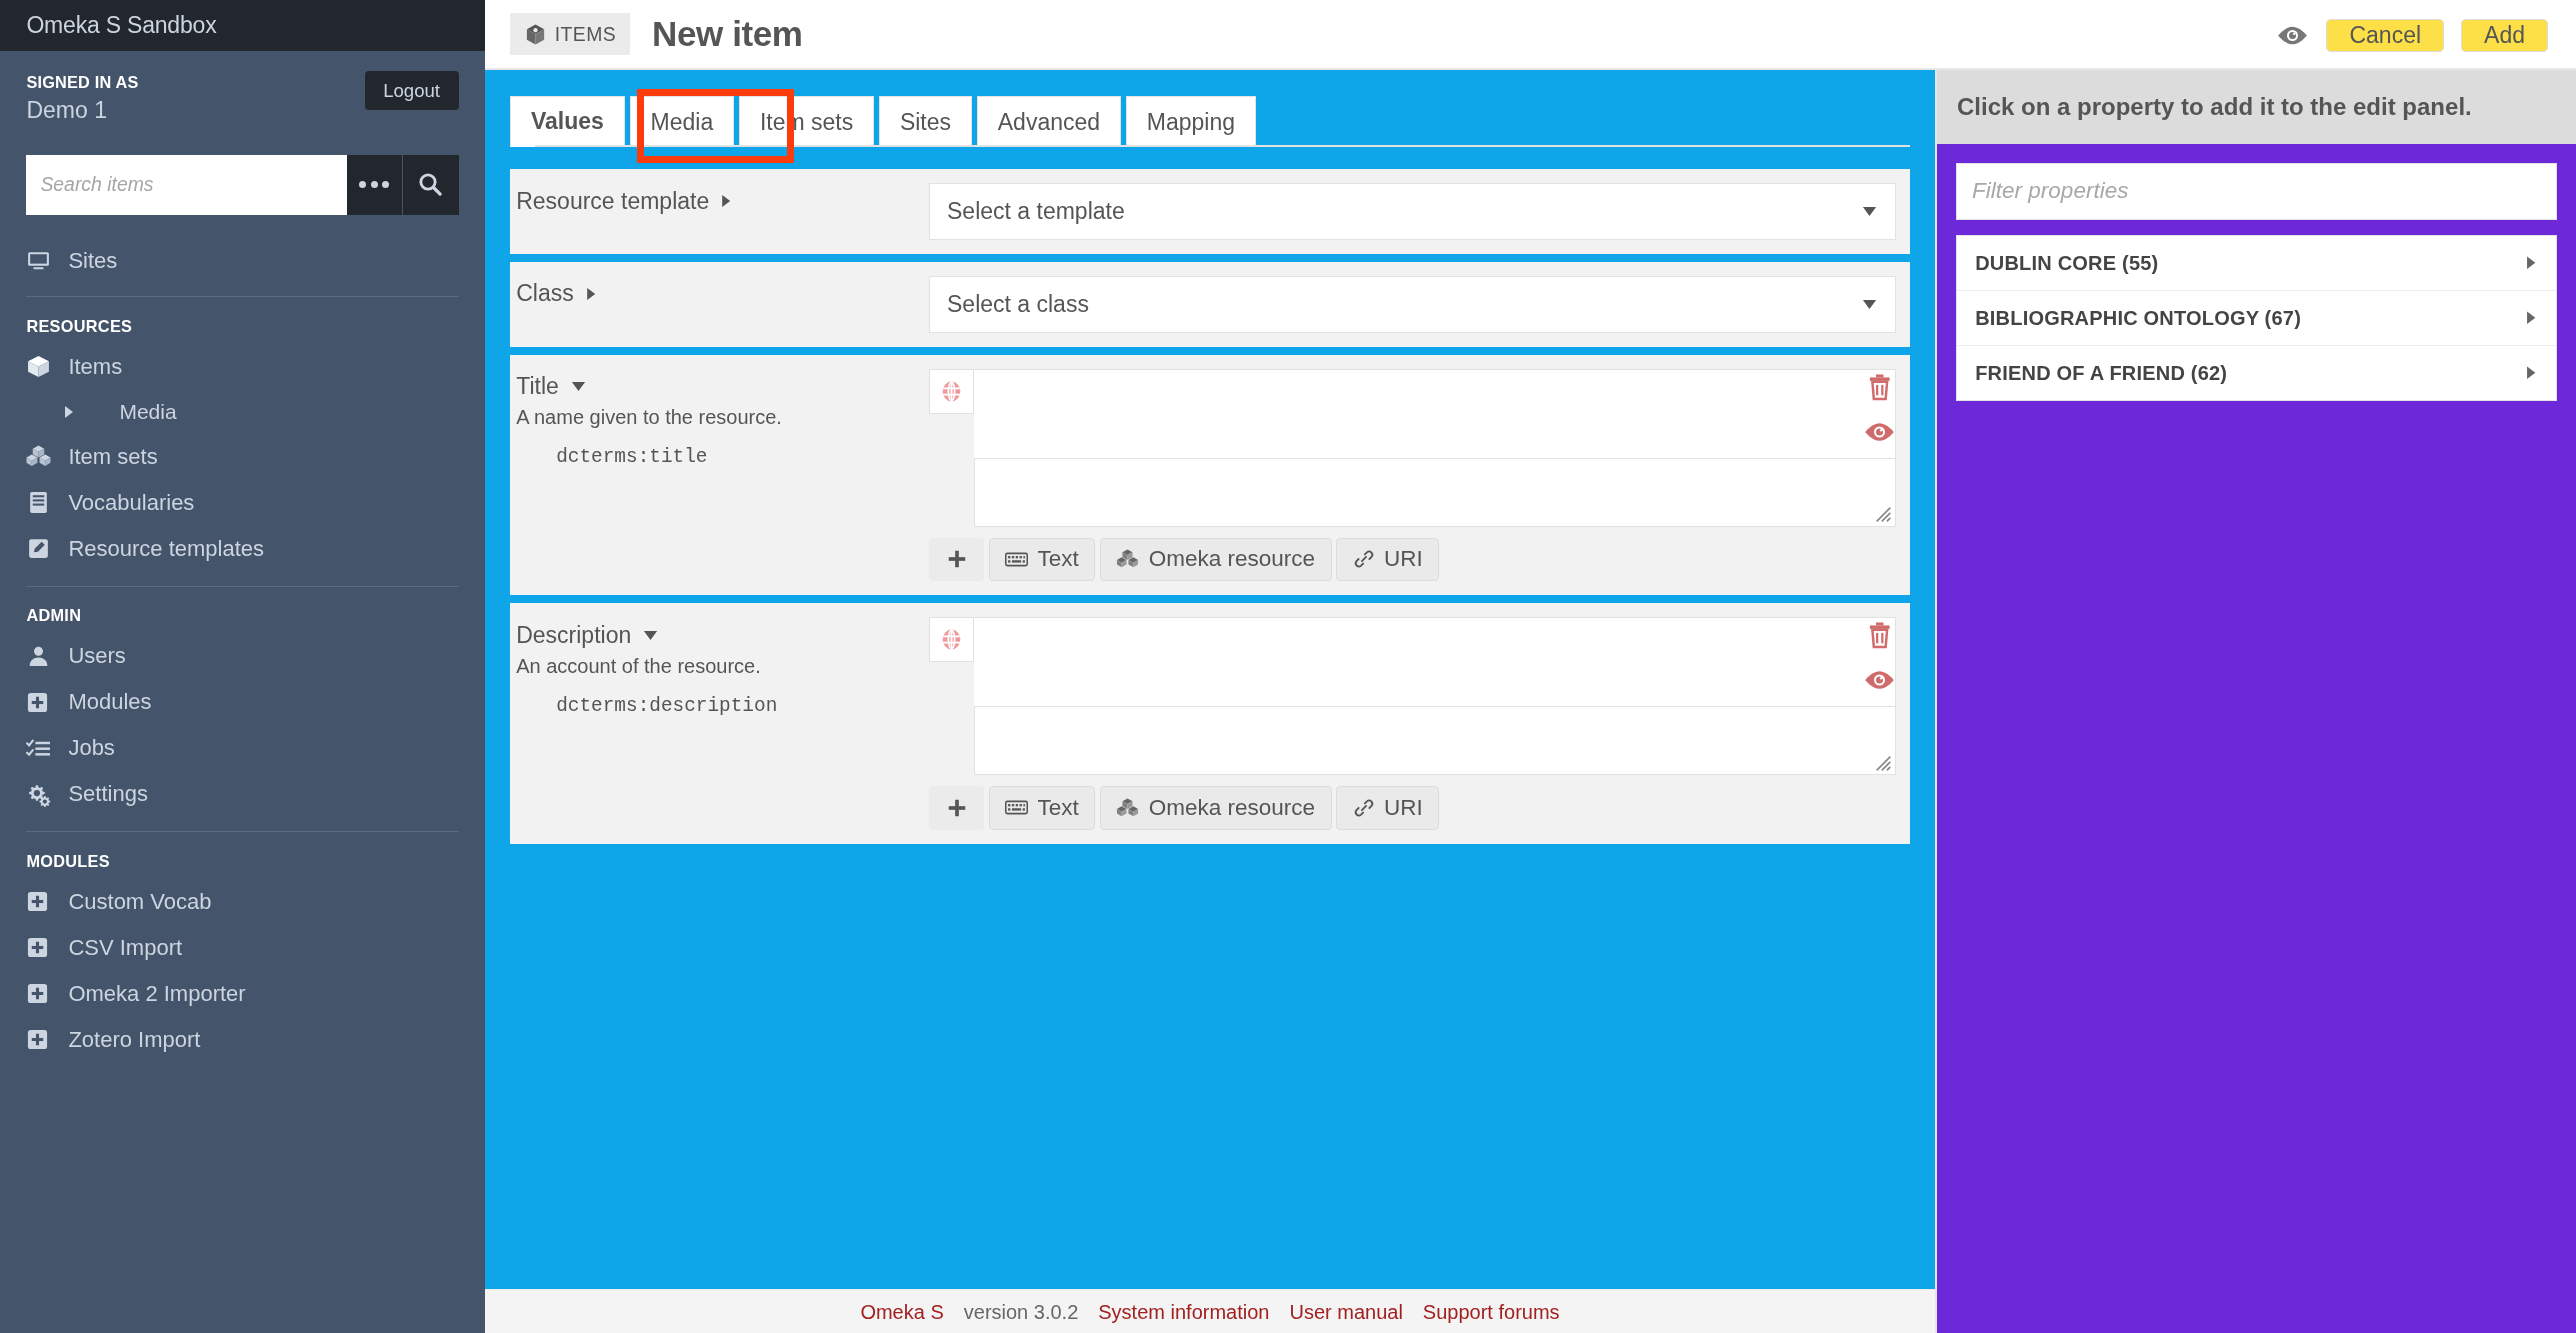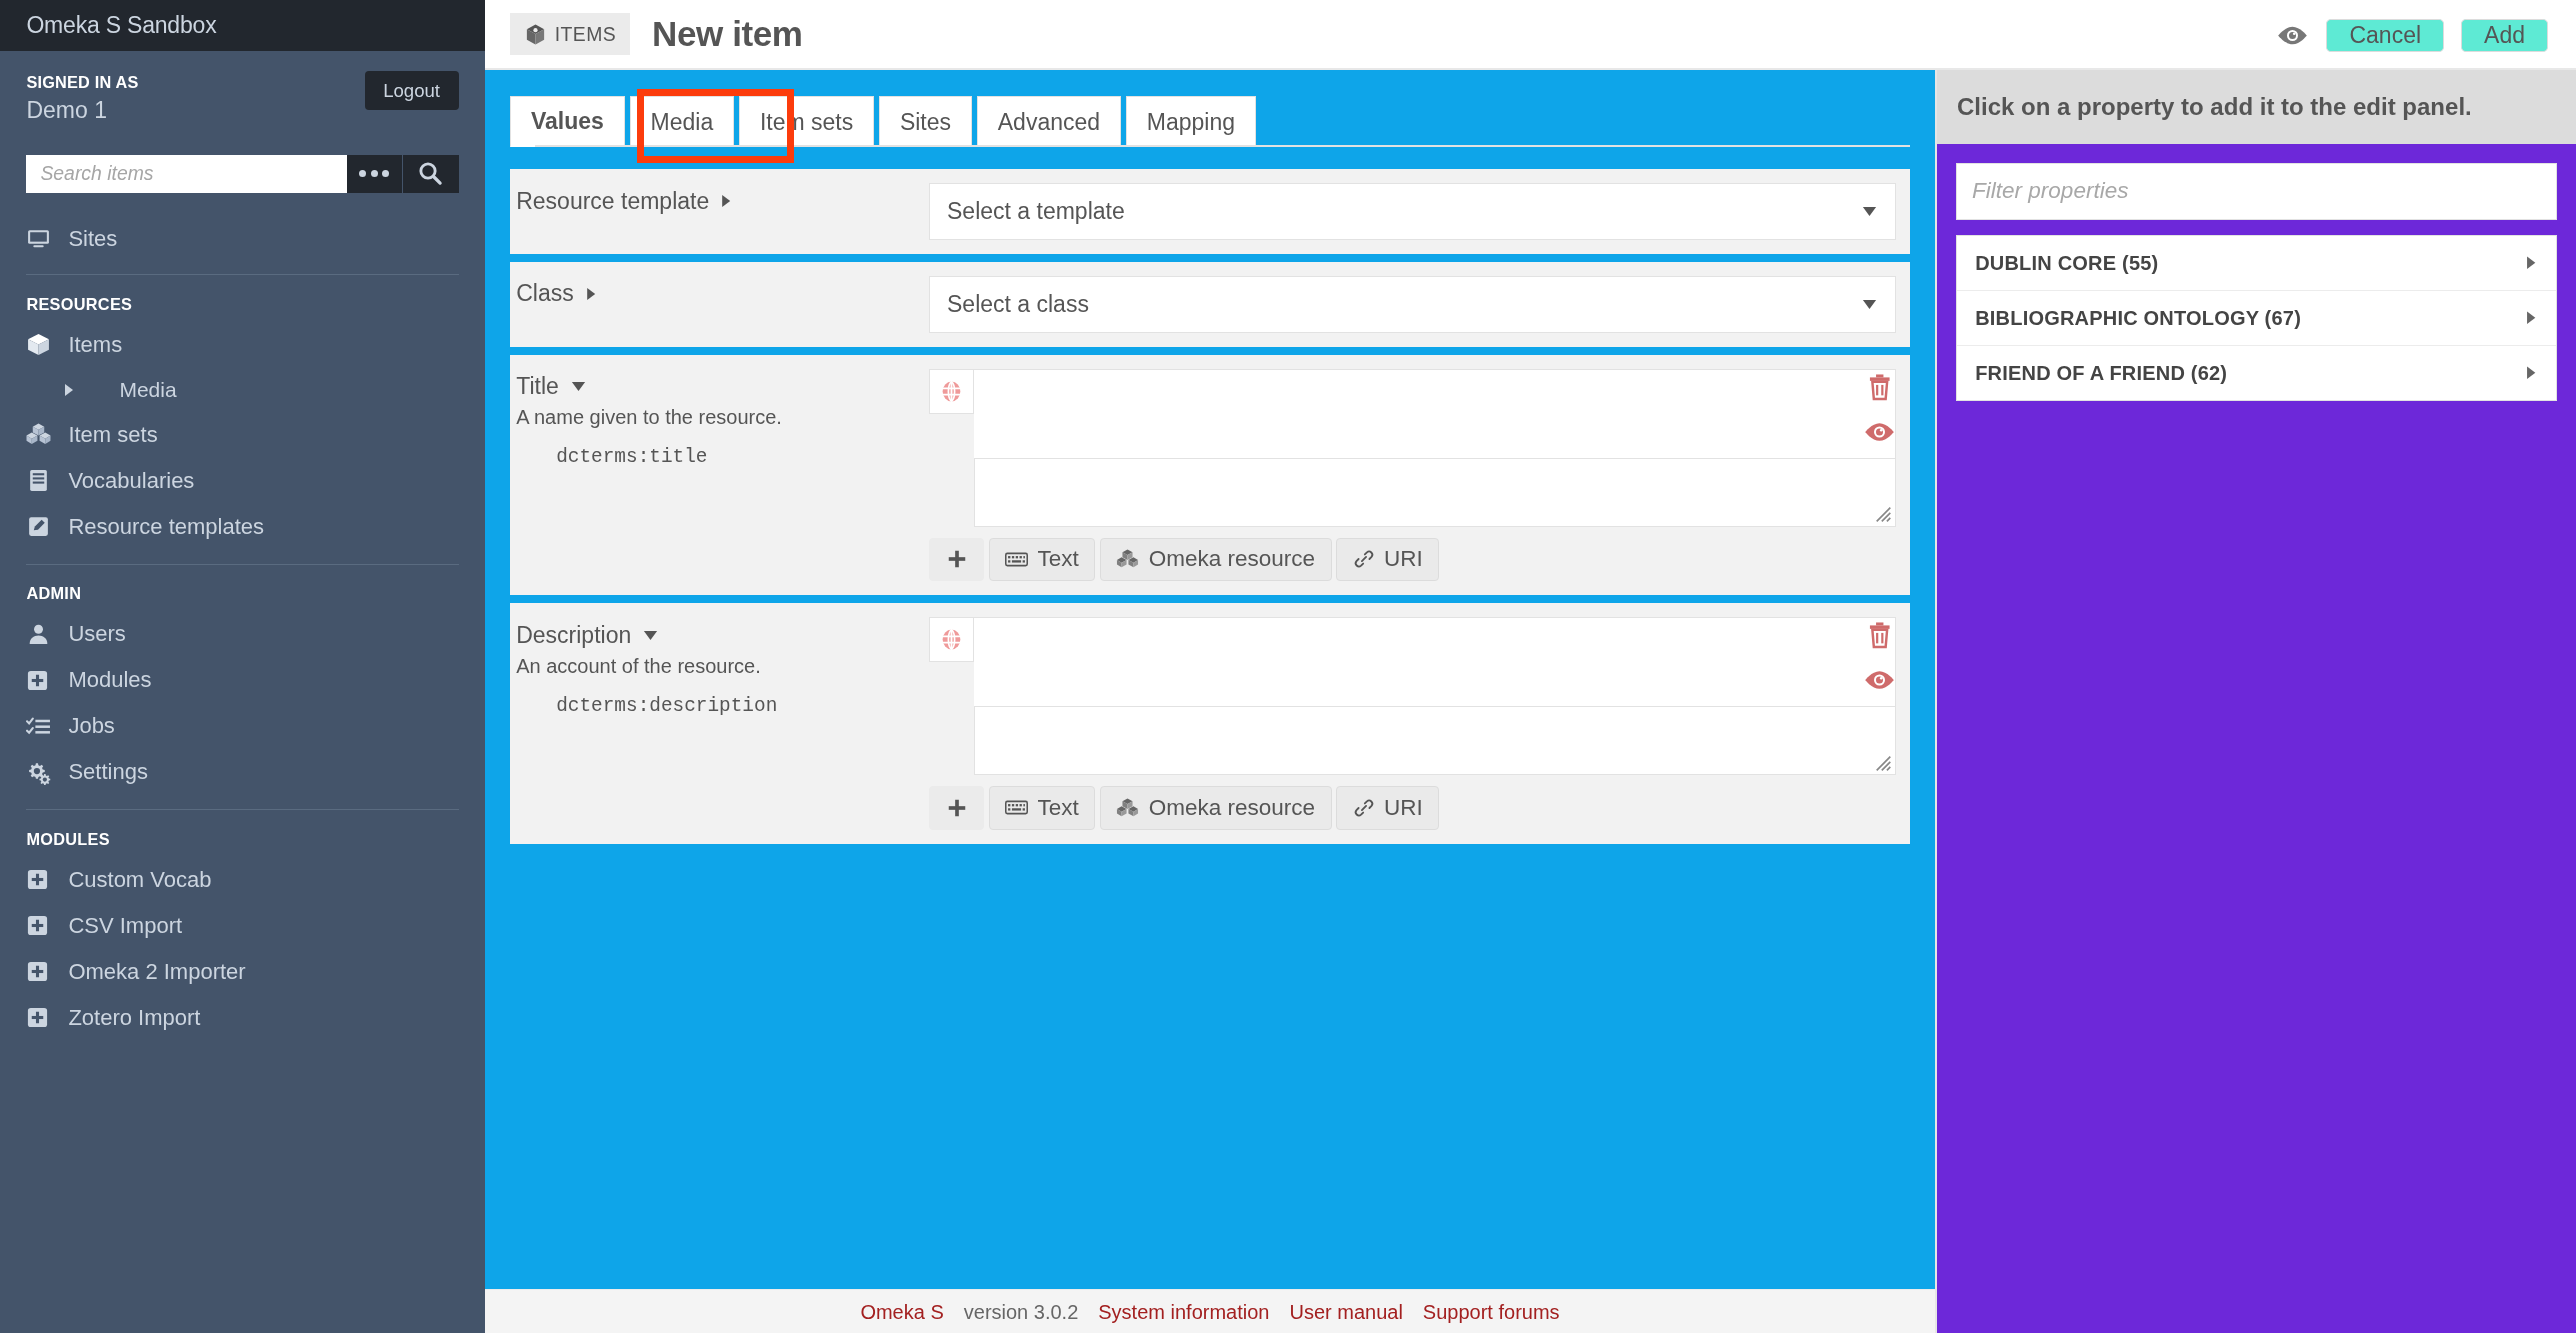--- a/index.html
+++ b/index.html
@@ -39,21 +39,21 @@
     color: #ccd5e0; font-size: 23px; margin-top: 4.7px;
   }
   .logout-btn {
     position: absolute; right: 26.4px; top: 20px;
     background: #22272e; color: #ccd5e0;
     border: none; border-radius: 3.9px;
     font-size: 18.6px; font-family: "Liberation Sans", sans-serif;
     padding: 8.5px 18.6px; cursor: pointer;
   }
   .search-row {
-    display: flex; margin: 31px 26.4px 0 26.4px; height: 38px;
+    display: flex; margin: 31px 26.4px 0 26.4px; height: 60px;
   }
   .search-input {
     flex: 1; border: none; background: #ffffff;
     font-size: 19.4px; font-style: italic; color: #555;
     padding: 0 14px; font-family: "Liberation Sans", sans-serif;
     outline: none;
   }
   .search-input::placeholder { color: #a6a6a6; font-style: italic; }
   .search-adv, .search-go {
     width: 56px; background: #22272e;
@@ -108,21 +108,21 @@
   .page-title {
     font-size: 35px; color: #555; font-weight: bold;
     margin-left: 22px; letter-spacing: -0.4px;
   }
   .topbar-actions {
     position: absolute; right: 28px; top: 0; height: 70px;
     display: flex; align-items: center; gap: 17px;
   }
   .eye-btn { cursor: pointer; display: flex; align-items: center; }
   .btn-grey {
-    background: #5eead4; border: 1.6px solid #dcdcdc; border-radius: 4.7px;
+    background: #fde047; border: 1.6px solid #dcdcdc; border-radius: 4.7px;
     font-size: 23px; color: #555; padding: 2px 22px;
     font-family: "Liberation Sans", sans-serif; cursor: pointer;
   }
 
   
   .content-wrap { display: flex; height: 1264px; }
   .center-col { flex: 1; position: relative; background: #0ea5e9; }
   .right-panel {
     width: 641px; flex: 0 0 641px;
     background: #6d28d9; border-left: 2.3px solid #e6e6e6;

